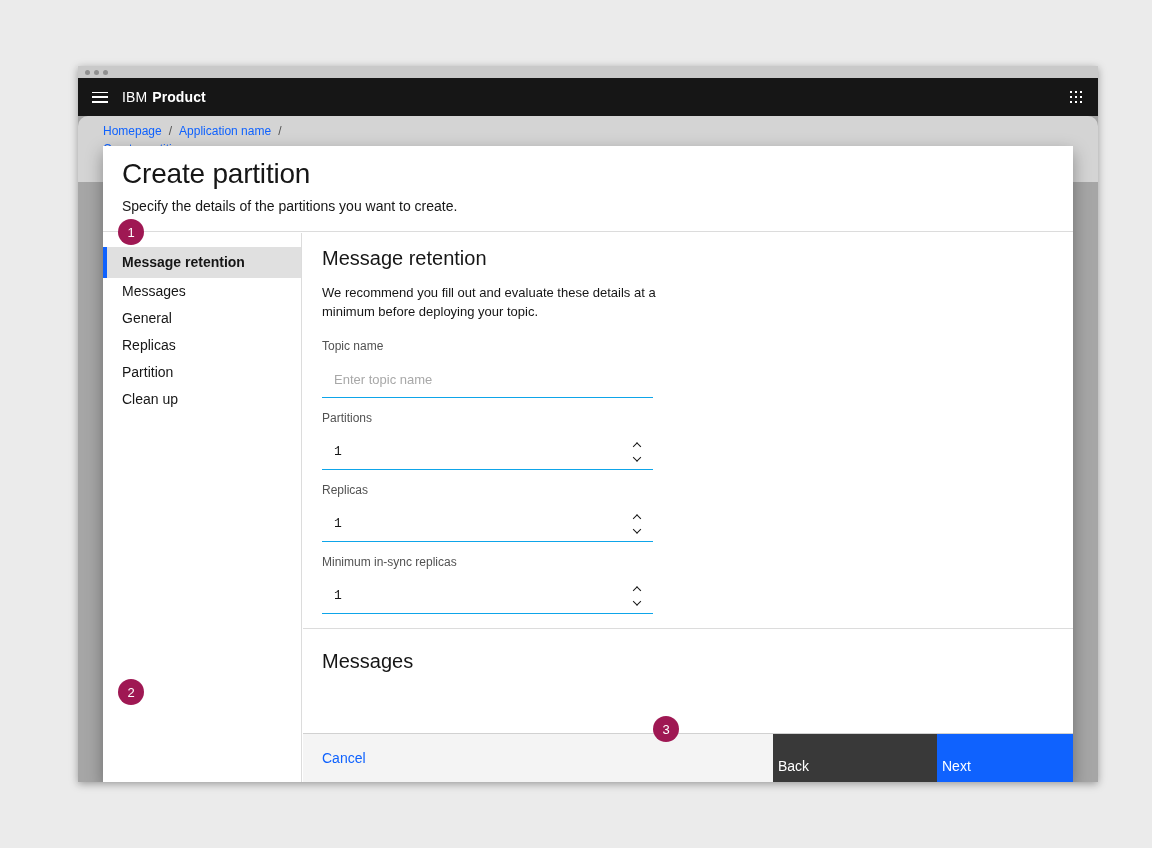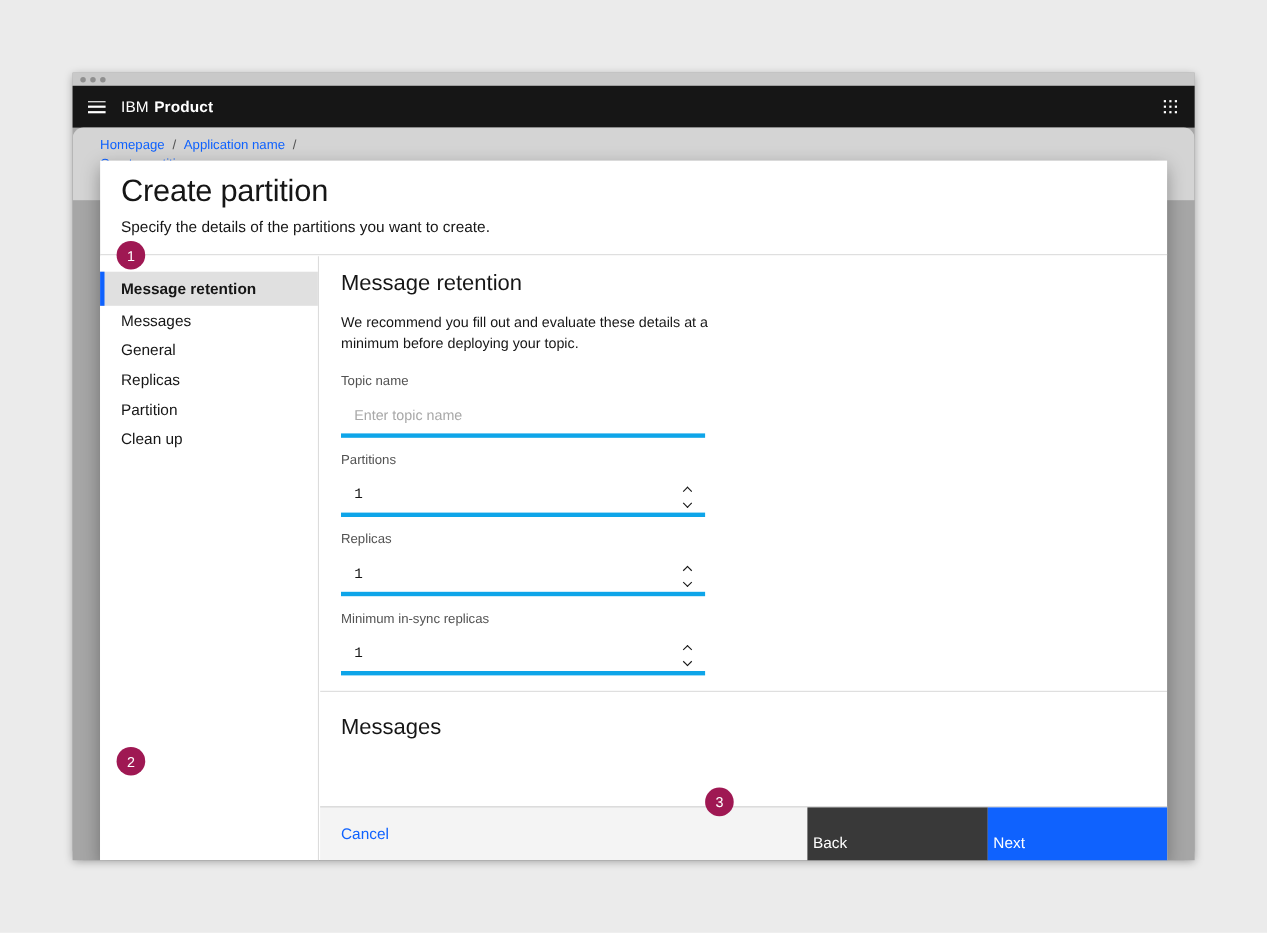--- a/index.html
+++ b/index.html
@@ -7,21 +7,21 @@
   body {
     background:#ebebeb;
     font-family:"Liberation Sans", sans-serif;
     color:#161616;
     position:relative;
     overflow:hidden;
   }
 
   
   .window {
-    position:absolute; left:66px; top:66px; width:1020px; height:716px;
+    position:absolute; left:78px; top:66px; width:1020px; height:716px;
     box-shadow:0 2px 8px rgba(0,0,0,.35);
     background:#a6a6a6;
   }
   .titlebar {
     height:12px; background:#c9c9c9;
     display:flex; align-items:center; gap:4px; padding-left:7px;
   }
   .tb-dot { width:5px; height:5px; border-radius:50%; background:#8f8f8f; }
 
   
@@ -99,21 +99,21 @@
   .section-heading { font-size:20px; font-weight:400; }
   .section-desc { font-size:13px; line-height:19px; margin-top:13px; width:350px; color:#161616; }
 
   .fields { margin-top:18px; }
   .field { width:331px; }
   .field + .field, .field + .field-row, .fields .field-row { margin-top:13px; }
   .field-label { font-size:12px; color:#525252; margin-bottom:8px; }
   .field-control { position:relative; }
   .field-control input {
     width:100%; height:37px; background:#fff; border:none;
-    border-bottom:4px solid #0ea5e9; outline:none;
+    border-bottom:1px solid #0ea5e9; outline:none;
     padding:0 30px 0 12px; font-size:13px; color:#161616;
     font-family:"Liberation Mono", monospace;
   }
   .field-control input.sans { font-family:"Liberation Sans", sans-serif; }
   .field-control input::placeholder { color:#a8a8a8; opacity:1; }
   .steppers {
     position:absolute; right:11px; top:50%; transform:translateY(-50%);
     display:flex; flex-direction:column; gap:5px; cursor:pointer; padding:2px;
   }
   .chev { width:6px; height:6px; border-right:1.4px solid #161616; border-bottom:1.4px solid #161616; }
@@ -134,21 +134,21 @@
     position:absolute; left:200px; right:0; bottom:0; height:49px;
     background:#f4f4f4; border-top:1px solid #d1d1d1;
     display:flex; align-items:center;
   }
   .cancel-link { font-size:14px; color:#0f62fe; margin-left:19px; cursor:pointer; }
   .footer-buttons { margin-left:auto; display:flex; height:49px; }
   .btn { height:49px; border:none; color:#fff; font-size:14px; text-align:left;
          padding:15px 0 0 5px; cursor:pointer; font-family:"Liberation Sans", sans-serif;
          display:block; }
   .btn-back { width:164px; background:#393939; }
-  .btn-next { width:163px; background:#0f62fe; }
+  .btn-next { width:136px; background:#0f62fe; }
 </style>
 </head>
 <body>
 
 <div class="window">
 
   <div class="titlebar">
     <span class="tb-dot"></span>
     <span class="tb-dot"></span>
     <span class="tb-dot"></span>

